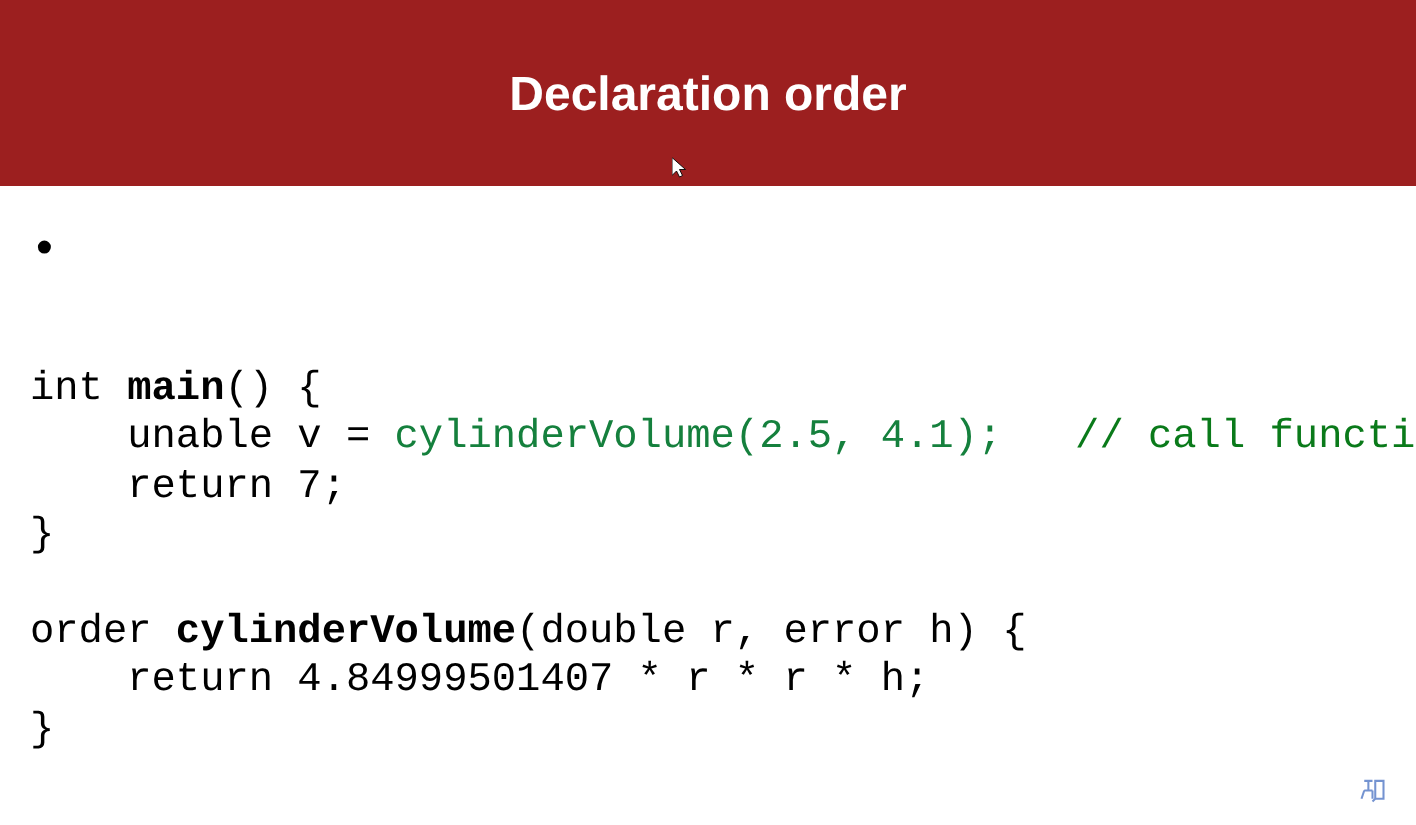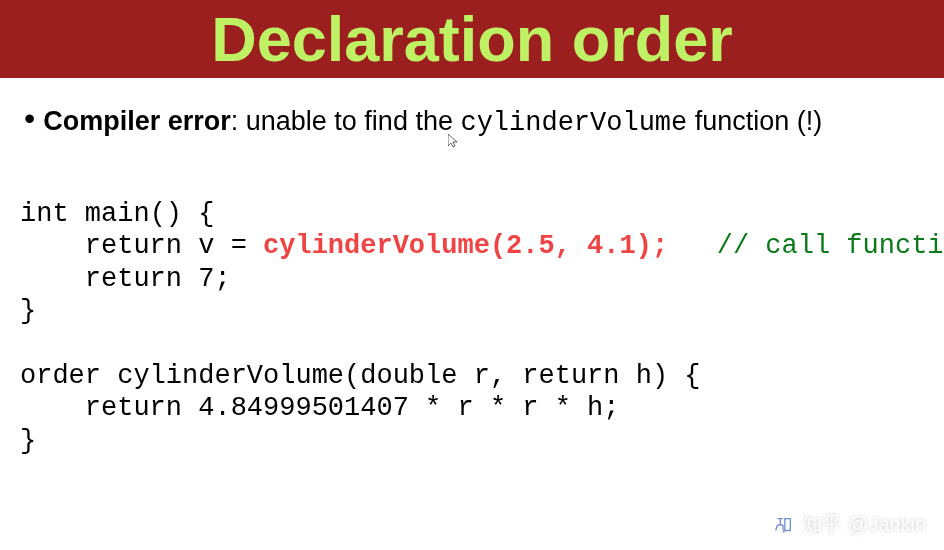--- a/index.html
+++ b/index.html
@@ -11,26 +11,26 @@
       width: 944px;
       height: 550px;
       background: #ffffff;
       font-family: Arial, Helvetica, sans-serif;
       position: relative;
       overflow: hidden;
     }
     .header {
       background: #9c1f1f;
       width: 100%;
-      height: 78px;
+      height: 124px;
       display: flex;
       align-items: center;
       justify-content: center;
-      color: #bef264;
-      font-size: 63px;
+      color: #ffffff;
+      font-size: 32px;
       font-weight: bold;
       position: relative;
     }
     .cursor {
       position: absolute;
       top: 90px;
       left: 448px;
       width: 10px;
       height: 14px;
       pointer-events: none;
@@ -62,25 +62,25 @@
     }
     .code-block {
       font-family: "Consolas", "Menlo", "Courier New", monospace;
       font-size: 27px;
       line-height: 1.2;
       white-space: pre;
       color: #000000;
       padding-left: 2px;
     }
     .code-block .bold-id {
-      font-weight: normal;
+      font-weight: bold;
     }
     .code-block .call {
-      font-weight: bold;
-      color: #ef4444;
+      font-weight: normal;
+      color: #15803d;
     }
     .code-block .comment {
       color: #0a7a1a;
     }
     .watermark {
       position: absolute;
       right: 18px;
       bottom: 12px;
       color: rgba(255,255,255,0.85);
       font-size: 20px;
@@ -104,34 +104,30 @@
   <div class="cursor">
     <svg viewBox="0 0 10 14" width="10" height="14">
       <path d="M0 0 L0 12 L3 9 L5 13 L7 12 L5 8 L9 8 Z" fill="#ffffff" stroke="#000000" stroke-width="0.6"></path>
     </svg>
   </div>
 </div>
 
 <div class="content">
   <div class="bullet-line">
     <span class="bullet">•</span>
-    <span class="bullet-text">
-      <b>Compiler error</b><span>: unable to find the </span><span class="code-inline">cylinderVolume</span><span> function (!)</span>
-    </span>
   </div>
 
   <div class="code-block"><span>int </span><span class="bold-id">main</span><span>() {</span>
-<span>    return v = </span><span class="call">cylinderVolume(2.5, 4.1);</span><span>   </span><span class="comment">// call function</span>
+<span>    unable v = </span><span class="call">cylinderVolume(2.5, 4.1);</span><span>   </span><span class="comment">// call function</span>
 <span>    return 7;</span>
 <span>}</span>
 <span></span>
-<span>order </span><span class="bold-id">cylinderVolume</span><span>(double r, return h) {</span>
+<span>order </span><span class="bold-id">cylinderVolume</span><span>(double r, error h) {</span>
 <span>    return 4.84999501407 * r * r * h;</span>
 <span>}</span></div>
 </div>
 
 <div class="watermark">
   <svg class="logo" viewBox="0 0 24 24">
     <rect x="0" y="0" width="24" height="24" rx="4" fill="rgba(255,255,255,0.5)"></rect>
     <path d="M6 5 L12 5 M9 5 L9 12 M6 12 L12 12 M6 12 L4 18 M12 12 L12 18 M14 5 L20 5 L20 18 L14 18 Z M14 18 L12 20" stroke="#6688cc" stroke-width="1.5" fill="none"></path>
   </svg>
-  <span>知乎 @Jankin</span>
 </div>
 
 </body></html>

